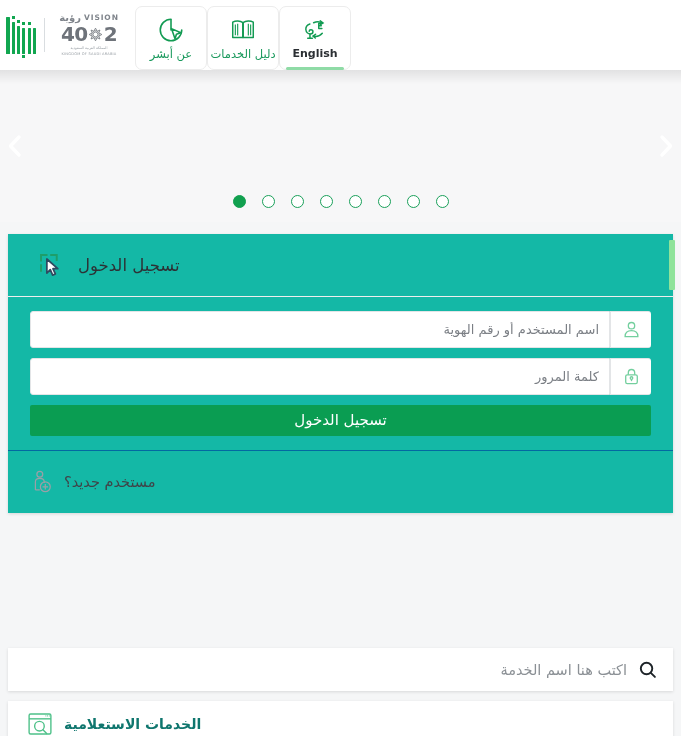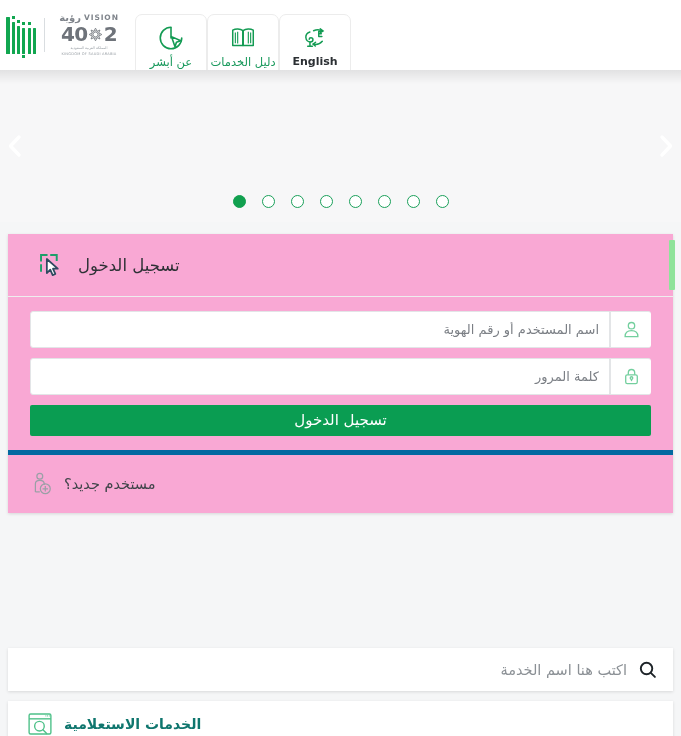--- a/index.html
+++ b/index.html
@@ -113,21 +113,21 @@
     text-align: center;
     line-height: 1.5;
   }
 
   
   .nav-tabs {
     display: flex;
     flex-direction: row-reverse;
     align-items: flex-start;
     gap: 0px;
-    padding-top: 14px;
+    padding-top: 6px;
   }
   .nav-tab {
     width: 72px;
     height: 64px;
     background: #ffffff;
     border: 1px solid #ececec;
     border-radius: 7px;
     margin: 0 0px;
     display: flex;
     flex-direction: column;
@@ -220,21 +220,21 @@
   .dot.is-active {
     background: #11a04f;
     border-color: #11a04f;
   }
 
   .login-card {
     position: absolute;
     top: 234px;
     left: 8px;
     right: 8px;
-    background: #f9a8d4;
+    background: #14b8a6;
     box-shadow: 0 1px 3px rgba(0,0,0,0.13);
     overflow: visible;
   }
 
   .login-head {
     position: relative;
     height: 63px;
     display: flex;
     flex-direction: row;
     align-items: center;
@@ -337,21 +337,21 @@
 
   .login-links { margin-top: 14px; }
   .link-row {
     height: 63px;
     display: flex;
     flex-direction: row;
     align-items: center;
     justify-content: flex-end;
     gap: 10px;
     padding: 0 22px 0 22px;
-    border-top: 5px solid #0369a1;
+    border-top: 1px solid #0369a1;
     cursor: pointer;
   }
   .link-row .lk-label {
     font-size: 14.5px;
     color: #3f4449;
     order: 1;
   }
   .link-row .lk-icon {
     width: 24px;
     height: 26px;

